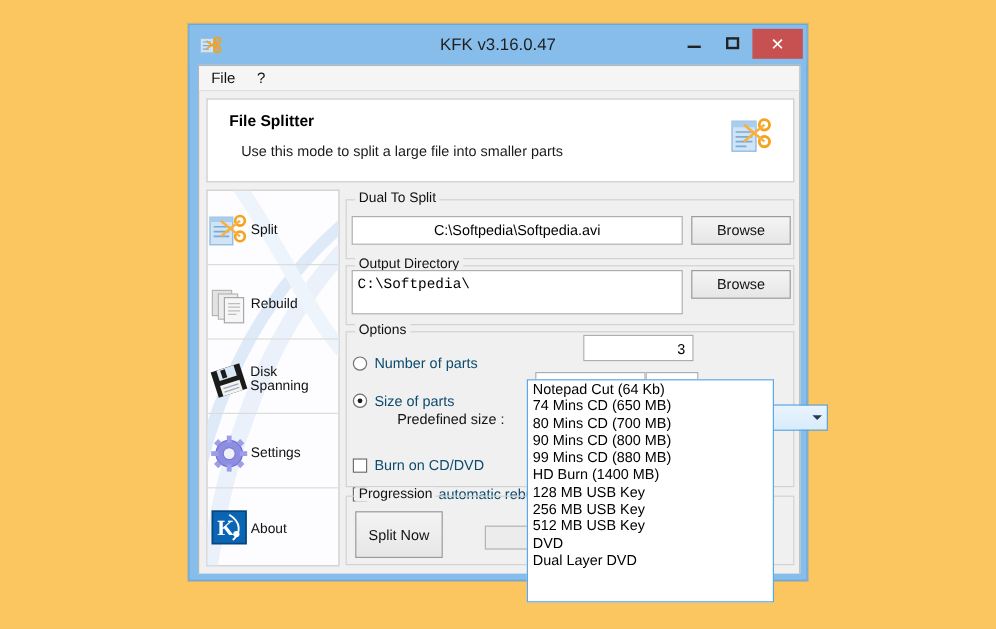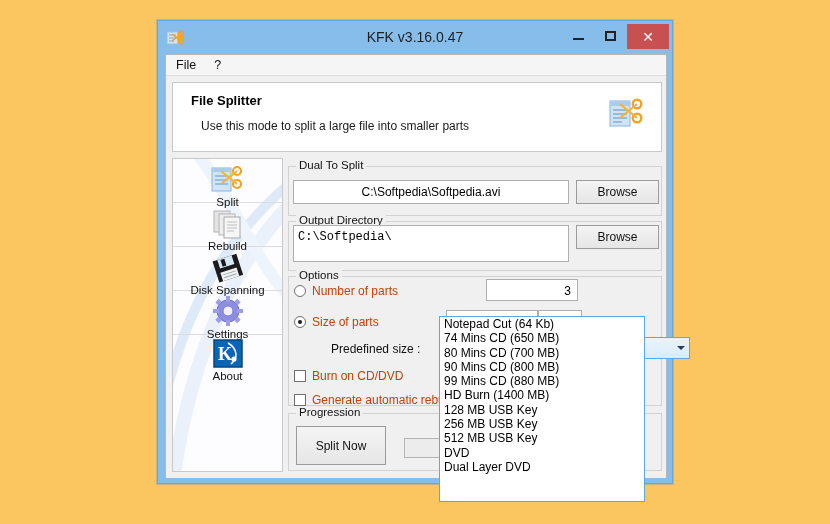--- a/index.html
+++ b/index.html
@@ -115,23 +115,23 @@
     border: 1px solid #c8c8c8;
     overflow: hidden;
   }
   #sidebar .swoosh {
     position: absolute; left: -30px; top: -10px;
     width: 170px; height: 340px;
     pointer-events: none;
   }
   .side-item {
     position: relative;
-    height: 44px;
+    height: 62px;
     border-bottom: 1px solid #dcdcdc;
-    display: flex; flex-direction: column;
+    display: flex; flex-direction: row;
     align-items: center; justify-content: flex-start;
     padding-top: 4px;
   }
   .side-item:last-child { border-bottom: none; }
   .side-ico {
     width: 36px; height: 36px;
     display: flex; align-items: center; justify-content: center;
   }
   .side-label {
     font-size: 11.5px; color: #111; margin-top: 1px;
@@ -167,22 +167,23 @@
   .btn {
     position: absolute;
     background: linear-gradient(#f4f4f4, #e6e6e6);
     border: 1px solid #9b9b9b;
     font-size: 12px; color: #111;
     display: flex; align-items: center; justify-content: center;
   }
   .radio-row, .check-row {
     position: absolute;
     display: flex; align-items: center;
-    font-size: 12px; color: #c2410c;
+    font-size: 12px; color: #0c4a6e;
     white-space: nowrap;
+    margin-top: 12px;
   }
   .radio {
     width: 12px; height: 12px; border-radius: 50%;
     border: 1px solid #6f6f6f; background: #fff;
     margin-right: 6px; position: relative; flex: none;
   }
   .radio.on::after {
     content: ""; position: absolute;
     left: 3px; top: 3px; width: 4px; height: 4px;
     border-radius: 50%; background: #1b1b1b;
@@ -441,21 +442,21 @@
           <span>Burn on CD/DVD</span>
         </div>
         <div class="check-row" style="left:6px; top:235px;">
           <span class="check"></span>
           <span>Generate automatic rebuild fil</span>
         </div>
 
         <div class="gbox" style="left:0; top:255px; width:374px; height:58px;">
           <span class="gtitle">Progression</span>
         </div>
-        <div class="btn" style="left:8px; top:268px; width:90px; height:39px;">Split Now</div>
+        <div class="btn" style="left:8px; top:268px; width:73px; height:39px;">Split Now</div>
         <div id="progbar" style="left:116px; top:280px; width:90px; height:20px;"></div>
       </div>
     </div>
   </div>
 
   <div id="dropdown">
     <div class="dd-item">Notepad Cut (64 Kb)</div>
     <div class="dd-item">74 Mins CD (650 MB)</div>
     <div class="dd-item">80 Mins CD (700 MB)</div>
     <div class="dd-item">90 Mins CD (800 MB)</div>

